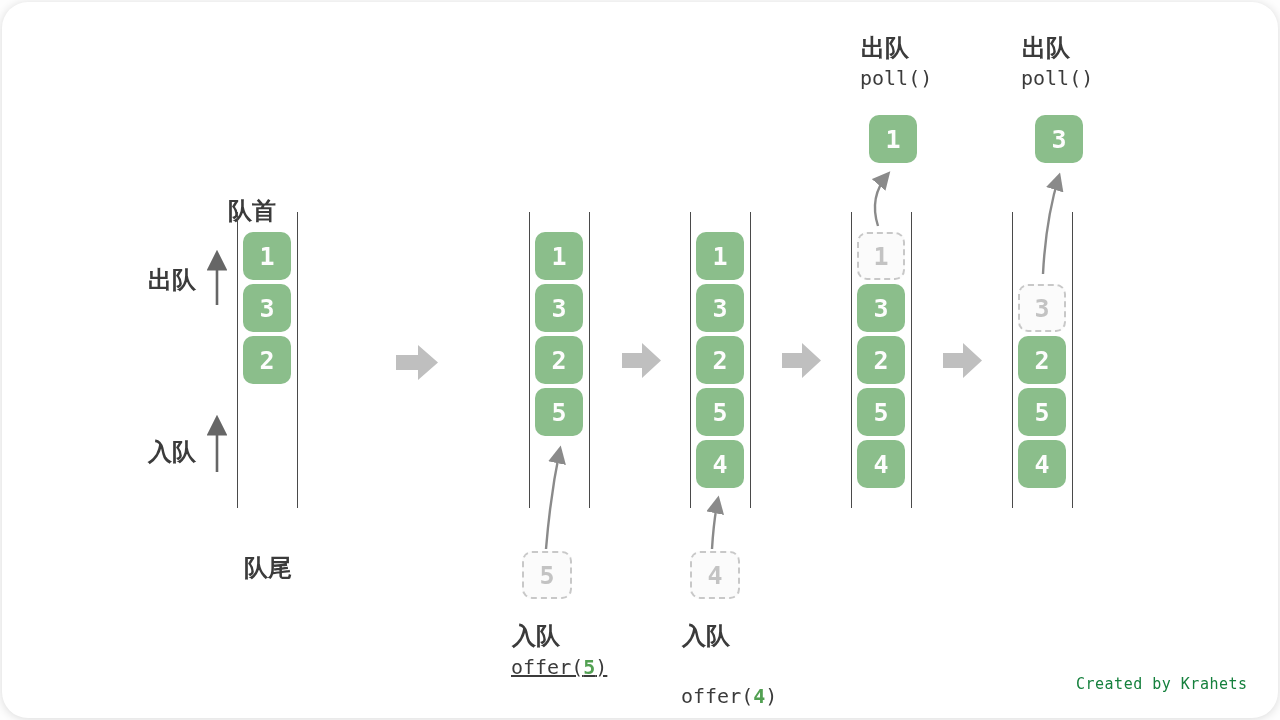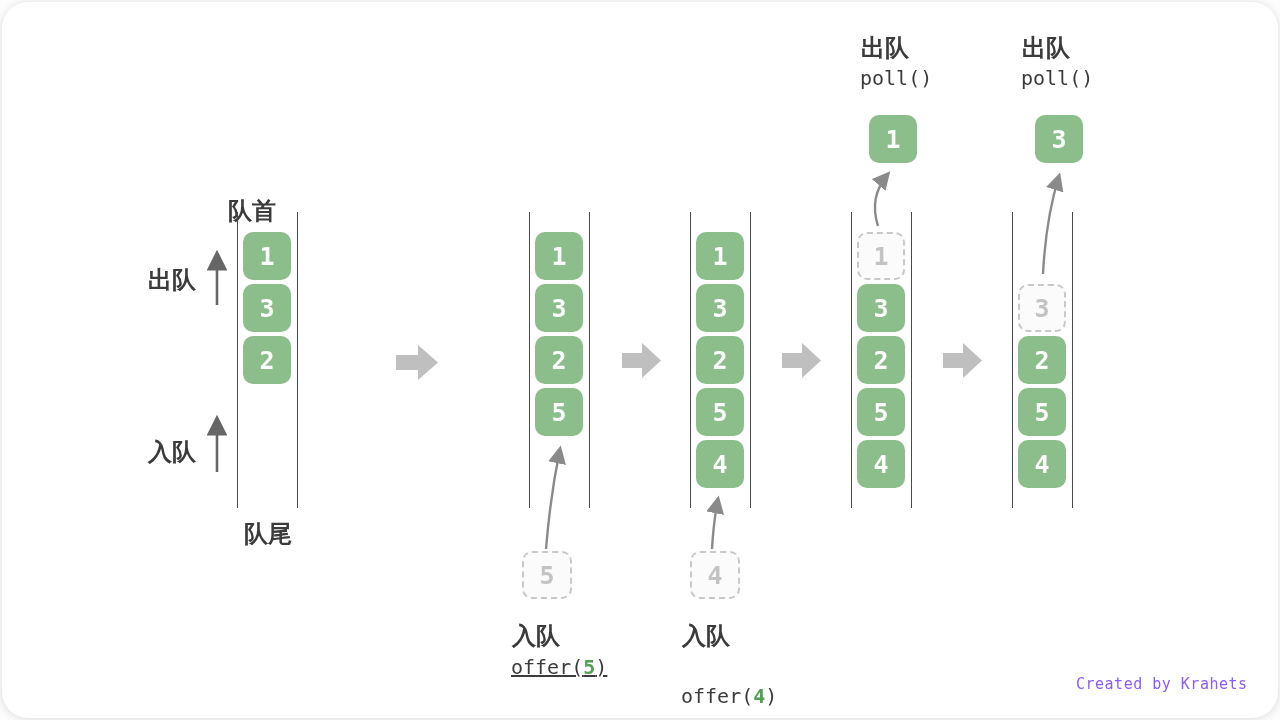--- a/index.html
+++ b/index.html
@@ -47,33 +47,33 @@
 
   
   .op-label{position:absolute;font-weight:bold;font-size:24px;color:#3b3b3b;white-space:nowrap;}
   .op-code{position:absolute;font-family:"DejaVu Sans Mono","Liberation Mono",monospace;
     font-size:20px;color:#3b3b3b;white-space:nowrap;}
   .op-code .arg{color:#52a052;font-weight:bold;}
 
   #watermark{
     position:absolute;left:1076px;top:675px;
     font-family:"DejaVu Sans Mono","Liberation Mono",monospace;
-    font-size:15px;letter-spacing:0.5px;color:#8b5cf6;
+    font-size:15px;letter-spacing:0.5px;color:#15803d;
   }
   svg.overlay{position:absolute;left:0;top:0;pointer-events:none;}
 </style>
 </head>
 <body>
 
 <div id="canvas">
   <div id="card"></div>
 
 
   <div class="zh-label" style="left:228px;top:155px;margin-top:40px;">队首</div>
-  <div class="zh-label" style="left:244px;top:518px;">队尾</div>
+  <div class="zh-label" style="left:244px;top:552px;">队尾</div>
   <div class="zh-label" style="left:148px;top:264px;">出队</div>
   <div class="zh-label" style="left:148px;top:436px;">入队</div>
 
   <svg class="overlay" width="1280" height="720" viewBox="0 0 1280 720">
     <defs>
       <marker id="ah-gray" viewBox="0 0 10 10" refX="8" refY="5" markerWidth="7.5" markerHeight="7.5" orient="auto">
         <path d="M0,0 L10,5 L0,10 z" fill="#8a8a8a"></path>
       </marker>
       <marker id="ah-dark" viewBox="0 0 10 10" refX="7" refY="5" markerWidth="8" markerHeight="8" orient="auto">
         <path d="M0,0 L10,5 L0,10 z" fill="#666666"></path>

